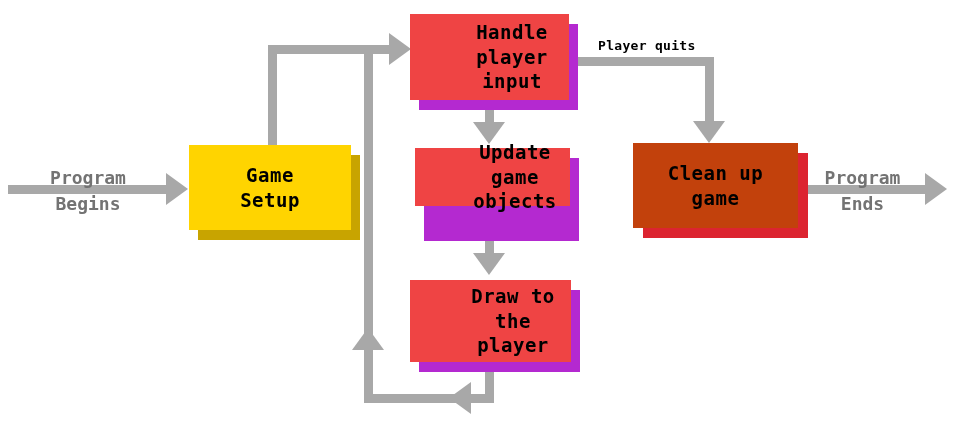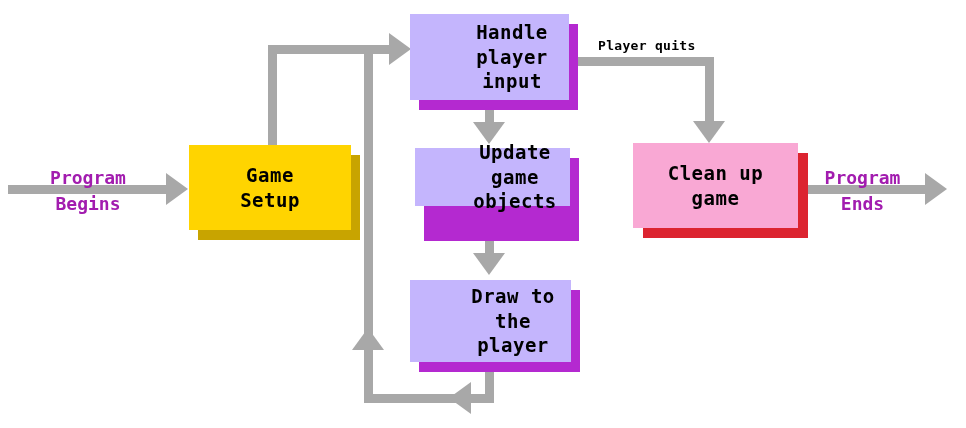--- a/index.html
+++ b/index.html
@@ -29,25 +29,25 @@
     line-height: 1.30;
     letter-spacing: 0.5px;
     z-index: 6;
     white-space: pre-line;
   }
   .shadow {
     position: absolute;
     box-sizing: border-box;
     z-index: 5;
   }
-  .n-purple  { background: #c4b5fd; padding-left: 45px; }
+  .n-purple  { background: #ef4444; padding-left: 45px; }
   .s-purple  { background: #b429d0; }
   .n-yellow  { background: #ffd400; }
   .s-yellow  { background: #c8a400; }
-  .n-red     { background: #f9a8d4; text-align: center; }
+  .n-red     { background: #c2410c; text-align: center; }
   .s-red     { background: #dc2430; }
 
   
   .line {
     position: absolute;
     background: #a8a8a8;
     z-index: 3;
   }
   .arrowhead {
     position: absolute;
@@ -81,21 +81,21 @@
     position: absolute;
     color: #000000;
     font-size: 13px;
     font-weight: bold;
     letter-spacing: 0.3px;
     z-index: 8;
     white-space: nowrap;
   }
   .terminal-label {
     position: absolute;
-    color: #a21caf;
+    color: #737373;
     font-size: 18px;
     font-weight: bold;
     line-height: 1.45;
     z-index: 8;
     white-space: pre-line;
     text-align: center;
   }
 </style>
 </head>
 <body>

